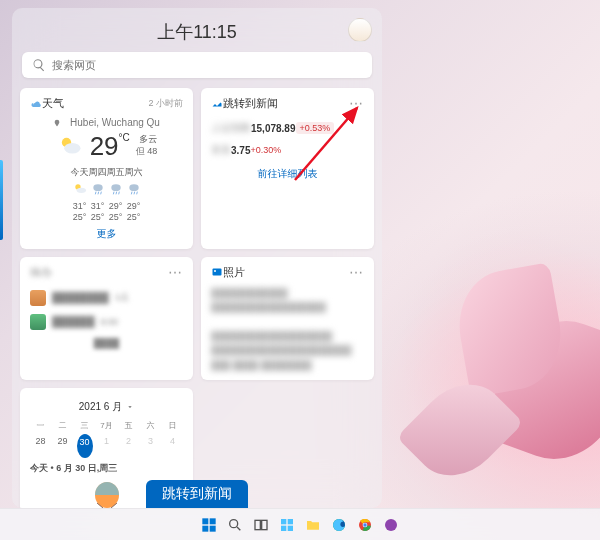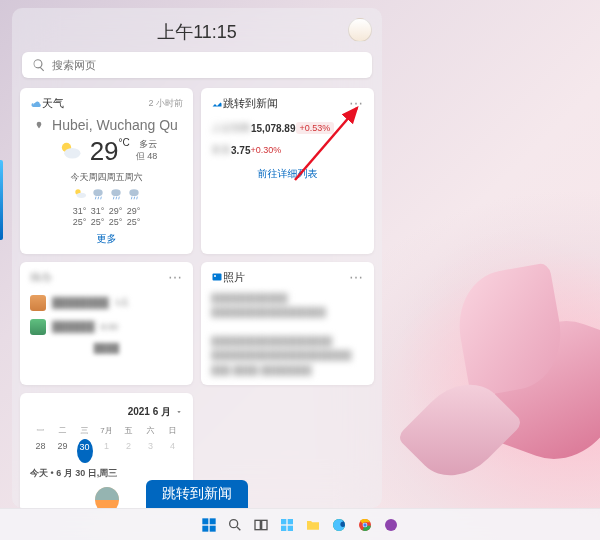--- a/index.html
+++ b/index.html
@@ -16,21 +16,21 @@
 .search{display:flex;align-items:center;background:#fff;border-radius:6px;padding:6px 10px;margin:0 2px 10px;box-shadow:0 1px 3px rgba(0,0,0,.08)}
 .search svg{width:14px;height:14px;fill:#888;margin-right:6px}
 .search input{border:none;outline:none;font-size:11px;flex:1;color:#333}
 .grid{display:grid;grid-template-columns:1fr 1fr;gap:8px}
 .card{background:#fff;border-radius:6px;padding:8px 10px;box-shadow:0 1px 3px rgba(0,0,0,.06);font-size:10px;color:#333}
 .card-head{display:flex;align-items:center;justify-content:space-between;margin-bottom:6px}
 .card-title{display:flex;align-items:center;font-size:11px;font-weight:500}
 .card-title .ic{width:12px;height:12px}
 .sub{color:#999;font-size:9px}
 .more{color:#999;font-size:14px;letter-spacing:1px;cursor:pointer;line-height:.5}
-.weather .loc{display:flex;align-items:center;gap:9px;font-size:14px;color:#777;margin:2px 0 4px;justify-content:center}
+.weather .loc{display:flex;align-items:center;gap:9px;font-size:10px;color:#777;margin:2px 0 4px;justify-content:center}
 .weather .now{display:flex;align-items:center;justify-content:center;gap:6px;margin:4px 0}
 .wicon{width:28px;height:28px}
 .temp{font-size:26px;font-weight:300;line-height:1}
 .temp sup{font-size:10px;vertical-align:top}
 .cond{text-align:right;font-size:9px;color:#666;line-height:1.3}
 .forecast{display:flex;justify-content:center;margin:6px 0 4px;text-align:center}
 .fday{font-size:9px;color:#555}
 .fic{width:16px;height:16px;margin:2px auto}
 .ft{font-size:9px;color:#666;line-height:1.2}
 .attrib{text-align:right;font-size:8px;color:#aaa;margin-top:2px}
@@ -45,21 +45,21 @@
 .photos .blur-text{filter:blur(3px);color:#bbb;font-size:9px;line-height:1.6;margin-top:6px}
 .todo{grid-column:1}
 .todo .trow{display:flex;align-items:center;gap:6px;padding:4px 0;font-size:10px}
 .todo .tb{width:16px;height:16px;border-radius:3px;background:linear-gradient(#e8a060,#d08040)}
 .todo .tb2{background:linear-gradient(#60c080,#409060)}
 .blur2{filter:blur(2.5px);color:#888}
 .tfoot{text-align:center;font-size:9px;filter:blur(2px);color:#888;margin-top:4px}
 .calendar{grid-column:1}
 .cal-title{display:flex;align-items:center;gap:4px}
 .cal-ic{width:14px;height:14px;background:#0067c0;border-radius:2px;display:inline-block}
-.cal-month{display:flex;justify-content:flex-end;align-items:center;gap:4px;font-size:10px;font-weight:700;margin:4px 0}
+.cal-month{display:flex;justify-content:center;align-items:center;gap:4px;font-size:10px;font-weight:400;margin:4px 0}
 .cal-grid{display:grid;grid-template-columns:repeat(7,1fr);gap:1px;text-align:center;font-size:9px;color:#666}
 .cal-grid .dow{color:#888;font-size:8px;padding:2px 0}
 .cal-grid .d{padding:2px 0}
 .cal-grid .today{background:#0067c0;color:#fff;border-radius:50%;width:16px;height:24px;line-height:16px;margin:0 auto}
 .cal-grid .nm{color:#ccc}
 .cal-event{font-size:9px;color:#555;margin-top:4px;font-weight:600}
 .balloon{width:50px;height:40px;margin:6px auto 0;position:relative}
 .balloon svg{width:100%;height:100%}
 .gotonews{position:absolute;bottom:0;left:50%;transform:translateX(-50%);background:#0067c0;color:#fff;font-size:14px;padding:5px 16px;border-top-left-radius:6px;border-top-right-radius:6px;cursor:pointer;font-weight:500}
 .arrow{position:absolute;left:285px;top:100px;pointer-events:none}

